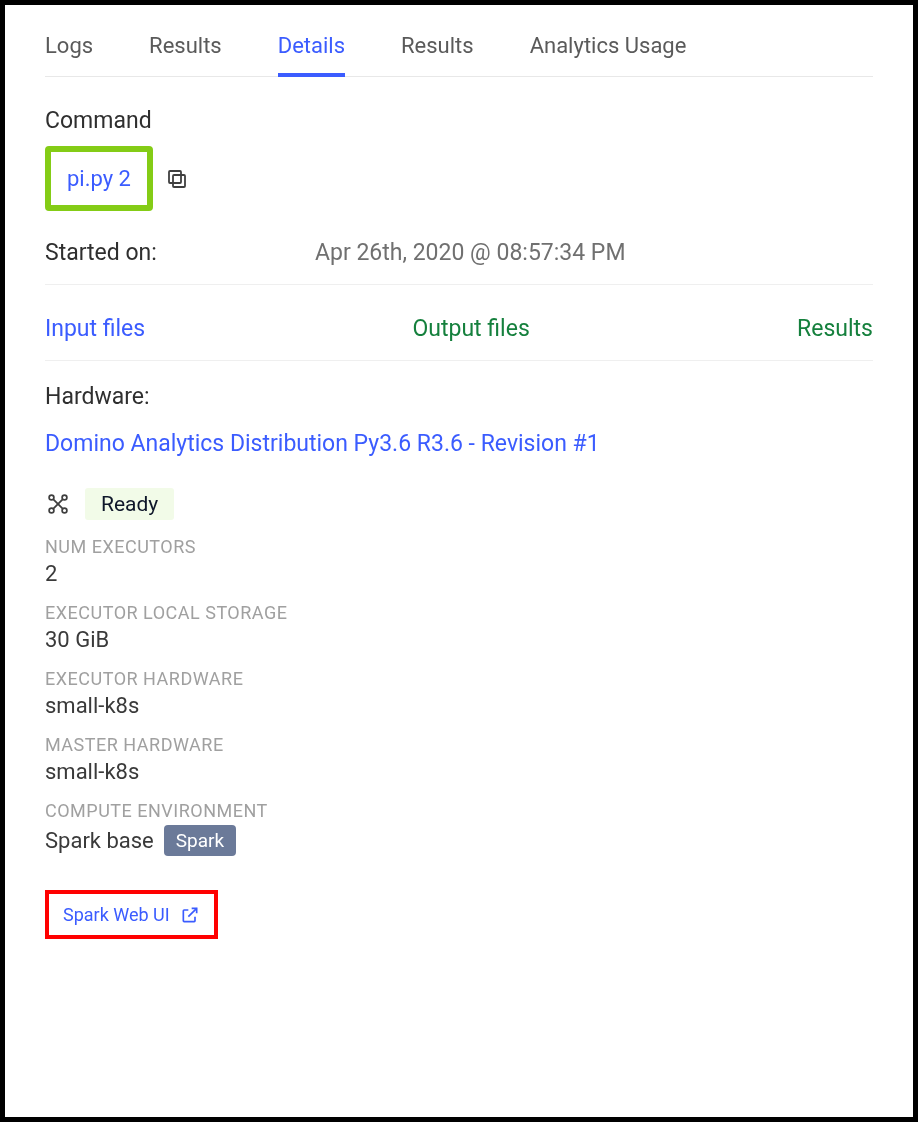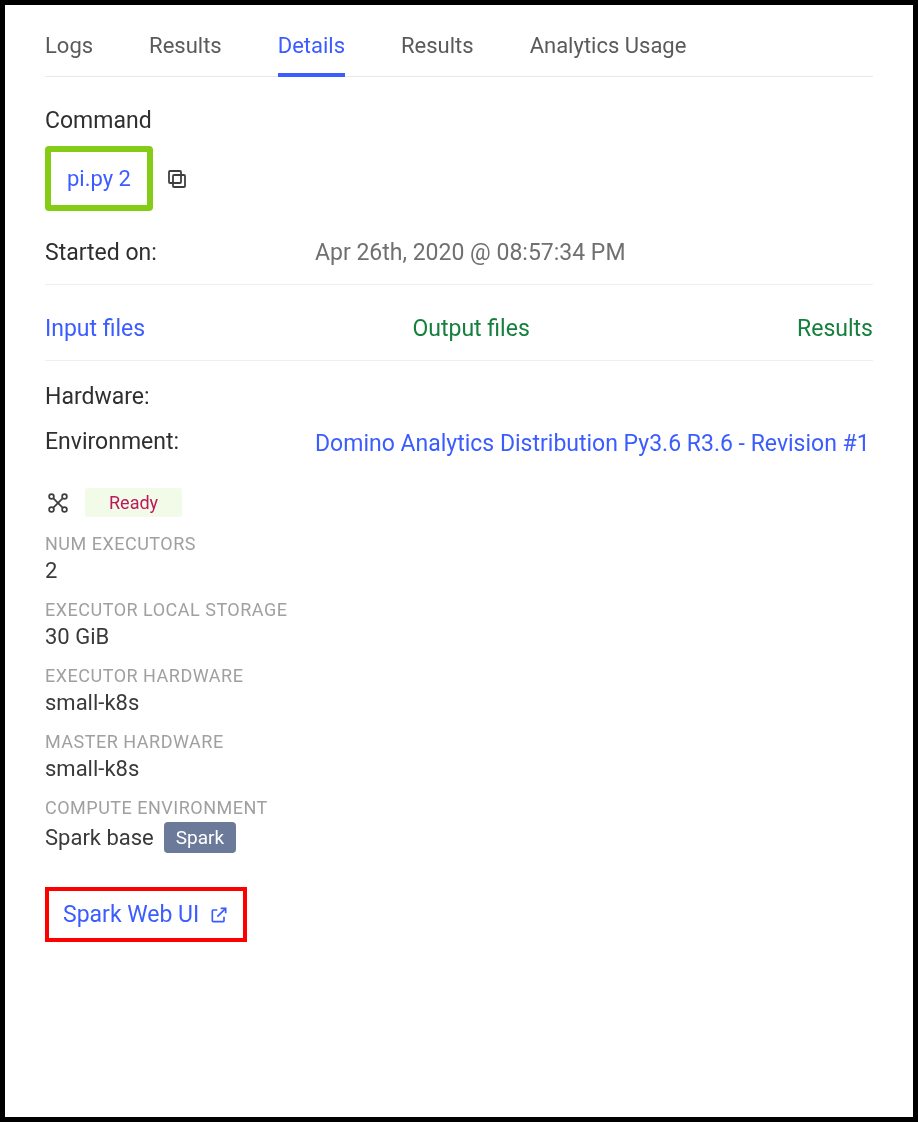--- a/index.html
+++ b/index.html
@@ -123,24 +123,24 @@
     width: 26px; height: 26px;
     color: #3f3f3f;
   }
   .spark-icon svg { width:100%; height:100%; }
   .spark-title {
     color: #2b2b2b;
     font-size: 23px;
   }
   .ready-badge {
     background: #f2fbe8;
-    color: #be185d;
-    padding: 4px 24px;
+    color: #0f172a;
+    padding: 4px 16px;
     border-radius: 3px;
-    font-size: 18px;
+    font-size: 21px;
   }
   .meta-label {
     text-transform: uppercase;
     color: #a0a0a0;
     font-size: 18px;
     letter-spacing: 0.5px;
     margin-top: 16px;
   }
   .meta-value {
     color: #3a3a3a;
@@ -160,21 +160,21 @@
   .spark-web-wrap {
     display: inline-flex;
     align-items: center;
     gap: 10px;
     border: 4px solid #ff0000;
     padding: 10px 14px;
     margin-top: 34px;
   }
   .spark-web-link {
     color: #3b5cff;
-    font-size: 23px;
+    font-size: 18px;
     cursor: pointer;
     text-align: right;
   }
   .ext-icon {
     width: 20px; height: 20px;
     color: #3b5cff;
   }
   .ext-icon svg { width:100%; height:100%; }
 </style>
 </head>
@@ -214,21 +214,20 @@
   <div class="file-tab disabled">Results</div>
 </div>
 
 <hr class="divider">
 
 <div class="kv-row">
   <div class="kv-label">Hardware:</div>
 </div>
 
 <div class="kv-row">
-  <div class="kv-label">Environment:</div>
   <div class="env-link">Domino Analytics Distribution Py3.6 R3.6 - Revision #1</div>
 </div>
 
 <div class="spark-header">
   <span class="spark-icon">
     <svg viewBox="0 0 24 24" fill="none" stroke="currentColor" stroke-width="1.6">
       <circle cx="6" cy="6" r="2.2"></circle>
       <circle cx="18" cy="6" r="2.2"></circle>
       <circle cx="6" cy="18" r="2.2"></circle>
       <circle cx="18" cy="18" r="2.2"></circle>

